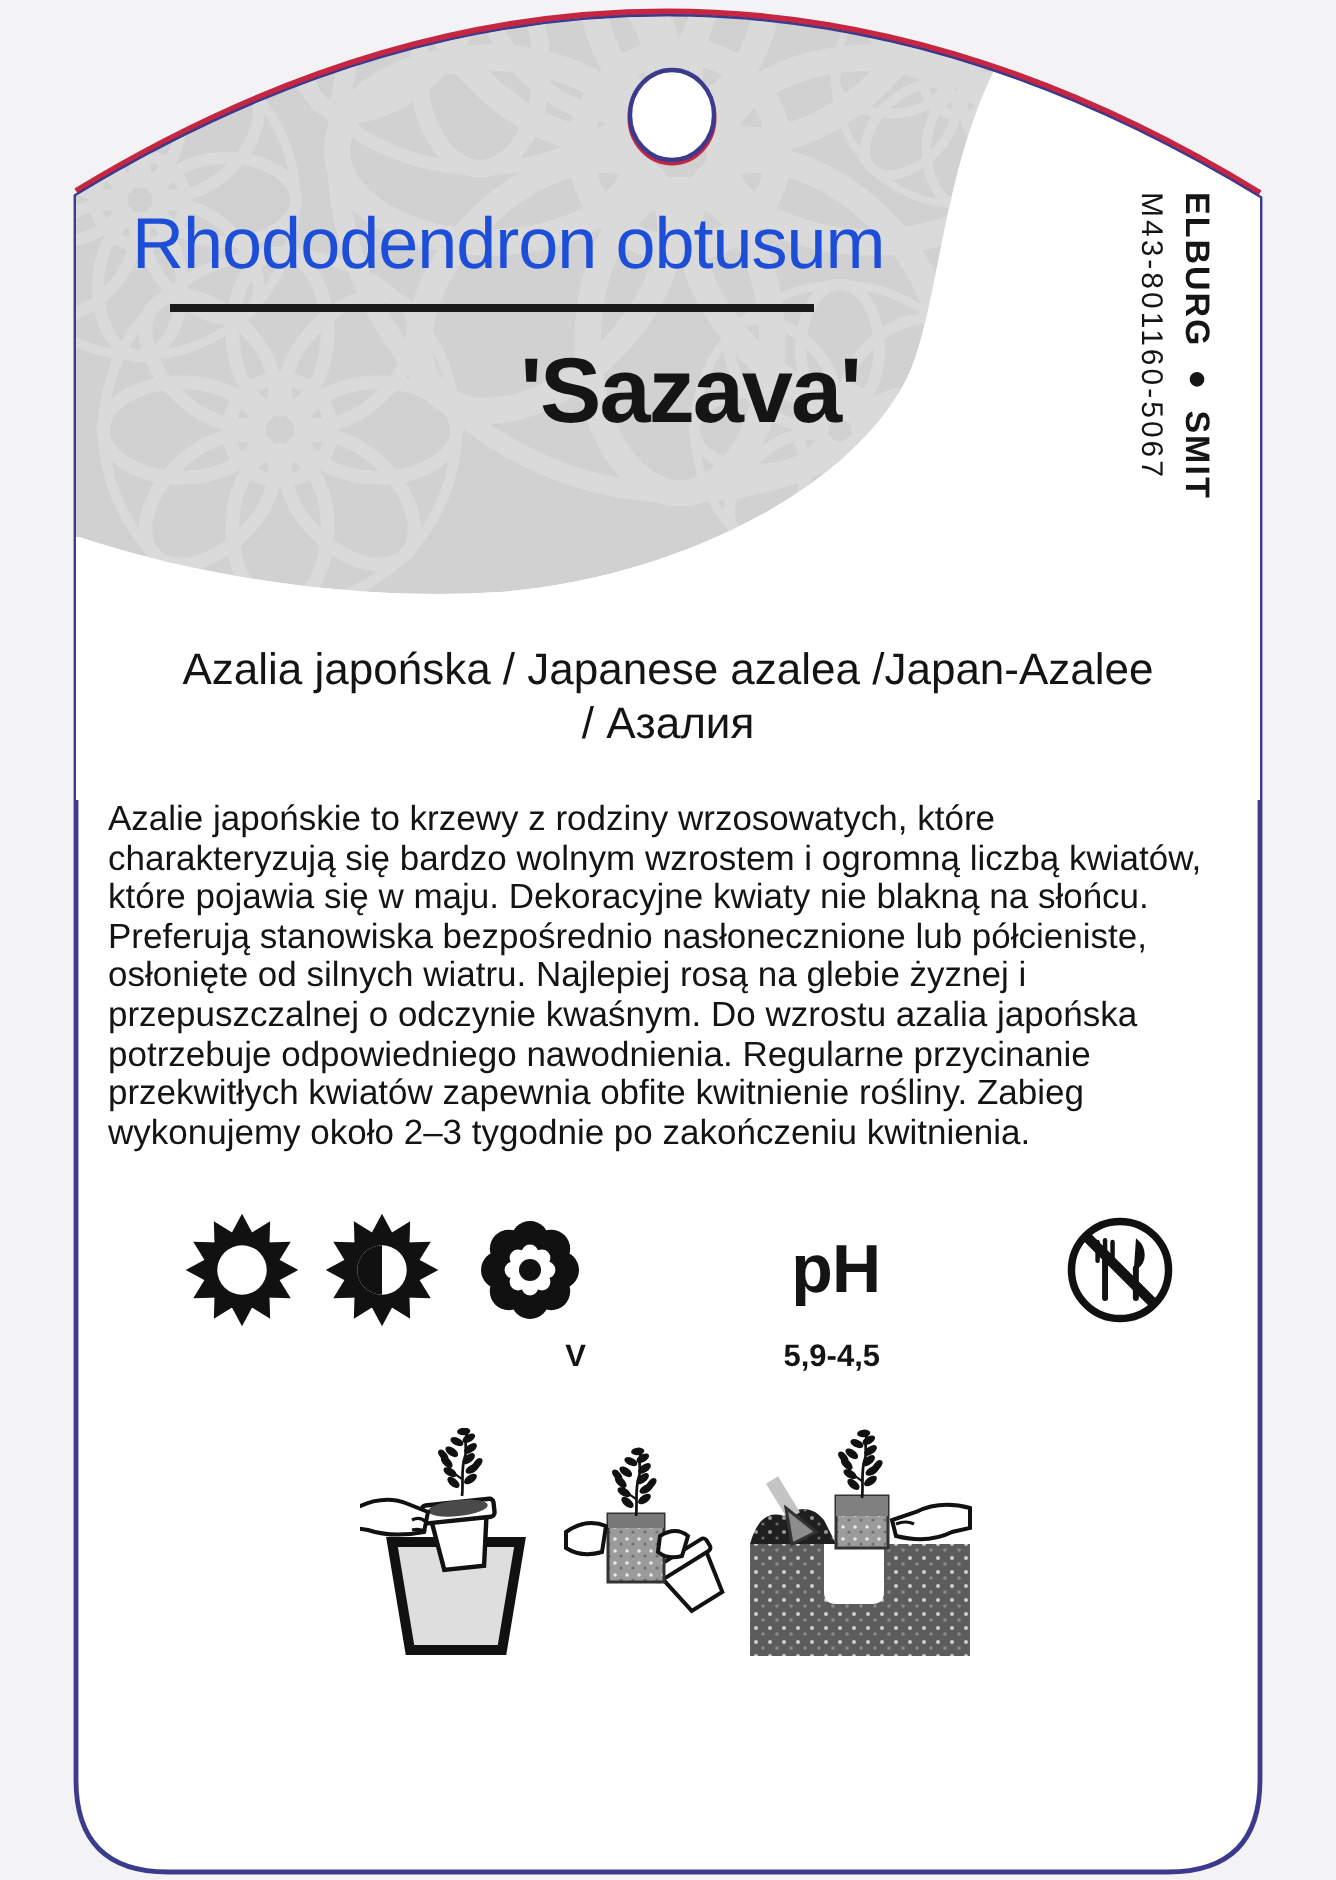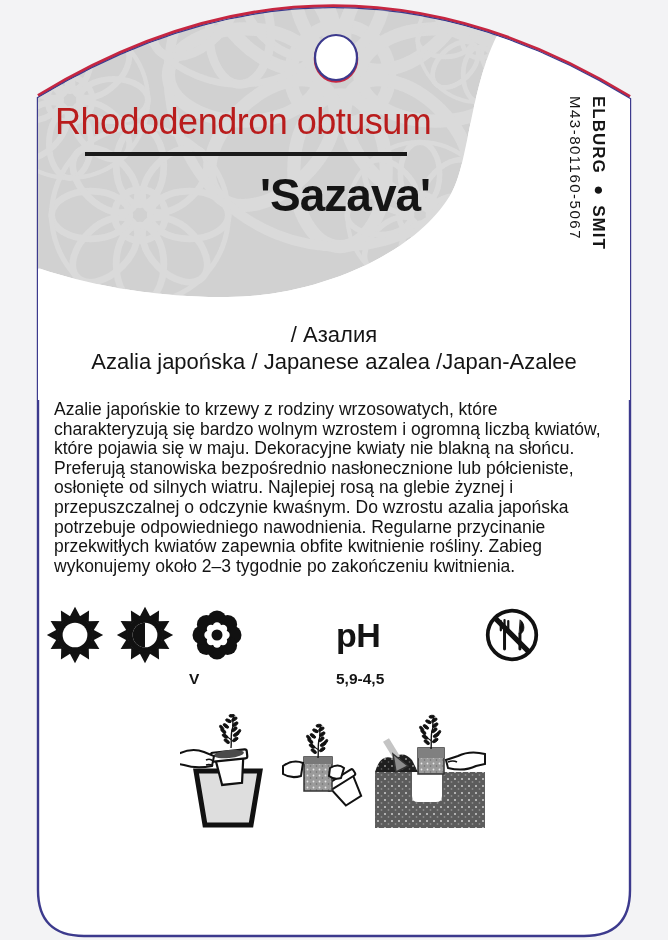--- a/index.html
+++ b/index.html
@@ -4,22 +4,22 @@
 <style>
   html,body{margin:0;padding:0;background:#f3f3f5;}
   #label-root{
     position:relative;width:668px;height:940px;overflow:hidden;
     font-family:"Liberation Sans",sans-serif;color:#161616;
   }
   #label-root svg{display:block;}
   .abs{position:absolute;}
   #bg-svg{position:absolute;left:0;top:0;}
   .species-title{
-    left:55px;top:101px;width:420px;font-size:36px;letter-spacing:-0.5px;
-    color:#b91c1c;white-space:nowrap;
+    left:66px;top:101px;width:420px;font-size:36px;letter-spacing:-0.5px;
+    color:#1d4ed8;white-space:nowrap;
   }
   .title-rule{left:85px;top:152px;width:322px;height:4px;background:#1a1a1a;}
   .cultivar{
     left:60px;top:168px;width:370px;text-align:right;
     font-size:46px;font-weight:bold;letter-spacing:-1px;color:#151515;white-space:nowrap;
   }
   .common-names{
     left:40px;top:321px;width:588px;text-align:center;
     font-size:22px;line-height:27px;color:#141414;
   }
@@ -28,21 +28,21 @@
     left:54px;top:400px;width:560px;text-align:left;
     font-size:17.5px;line-height:19.6px;color:#141414;
   }
   .side-text{
     writing-mode:vertical-rl;white-space:nowrap;color:#151515;
   }
   .side-brand{left:588px;top:96px;font-size:17px;font-weight:bold;letter-spacing:1px;}
   .side-code{left:567px;top:96px;font-size:15px;letter-spacing:1.5px;}
   .icon-col{
     position:absolute;top:602px;width:104px;transform:translateX(-50%);
-    display:flex;flex-direction:column;align-items:flex-start;
+    display:flex;flex-direction:column;align-items:flex-end;
   }
   .icon-box{height:66px;display:flex;align-items:center;justify-content:center;}
   .icon-label{
     font-size:15.5px;font-weight:bold;line-height:18px;text-align:center;
     color:#141414;margin-top:2px;white-space:nowrap;
   }
   .ph-symbol{font-size:34px;font-weight:bold;color:#141414;letter-spacing:-0.5px;}
   #pictograms-svg{position:absolute;left:180px;top:714px;}
 </style>
 </head>
@@ -109,22 +109,22 @@
 
     <ellipse cx="336" cy="59" rx="21" ry="22.5" fill="none" stroke="#c62641" stroke-width="2.5"></ellipse>
     <ellipse cx="336" cy="57.5" rx="21" ry="22.5" fill="#ffffff" stroke="#3c3a8d" stroke-width="2.2"></ellipse>
   </svg>
 
   <div class="abs species-title">Rhododendron obtusum</div>
   <div class="abs title-rule"></div>
   <div class="abs cultivar">'Sazava'</div>
 
   <div class="abs common-names">
+    <div>Azalia japońska / Japanese azalea /Japan-Azalee</div>
     <div>/ Азалия</div>
-    <div>Azalia japońska / Japanese azalea /Japan-Azalee</div>
   </div>
 
   <div class="abs description">Azalie japońskie to krzewy z rodziny wrzosowatych, które charakteryzują się bardzo wolnym wzrostem i ogromną liczbą kwiatów, które pojawia się w maju. Dekoracyjne kwiaty nie blakną na słońcu. Preferują stanowiska bezpośrednio nasłonecznione lub półcieniste, osłonięte od silnych wiatru. Najlepiej rosą na glebie żyznej i przepuszczalnej o odczynie kwaśnym. Do wzrostu azalia japońska potrzebuje odpowiedniego nawodnienia. Regularne przycinanie przekwitłych kwiatów zapewnia obfite kwitnienie rośliny. Zabieg wykonujemy około 2–3 tygodnie po zakończeniu kwitnienia.</div>
 
   <div class="abs side-text side-brand">ELBURG ● SMIT</div>
   <div class="abs side-text side-code">M43-801160-5067</div>
 
   <div class="icon-col" style="left:98px;">
     <div class="icon-box">
       <svg width="58" height="58" viewBox="-34 -34 68 68">

